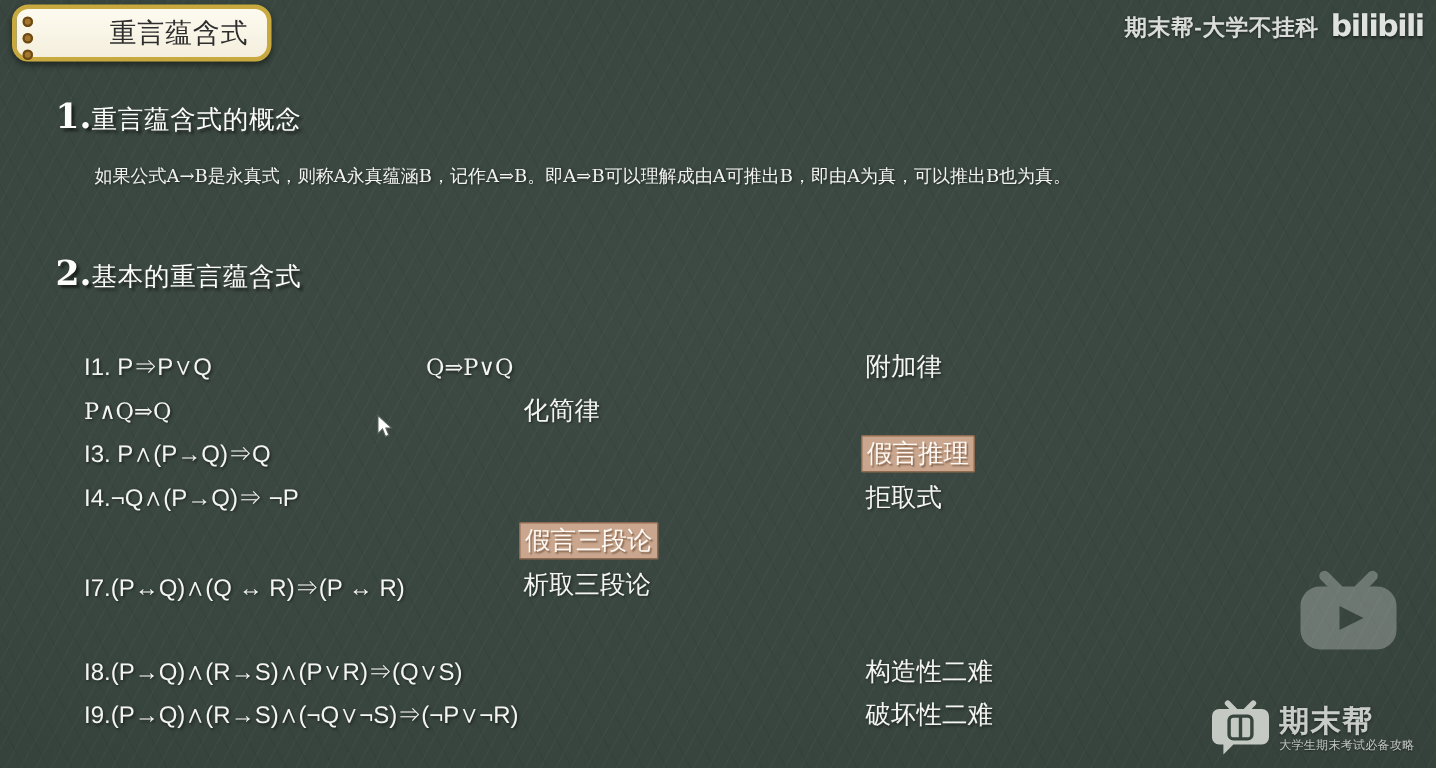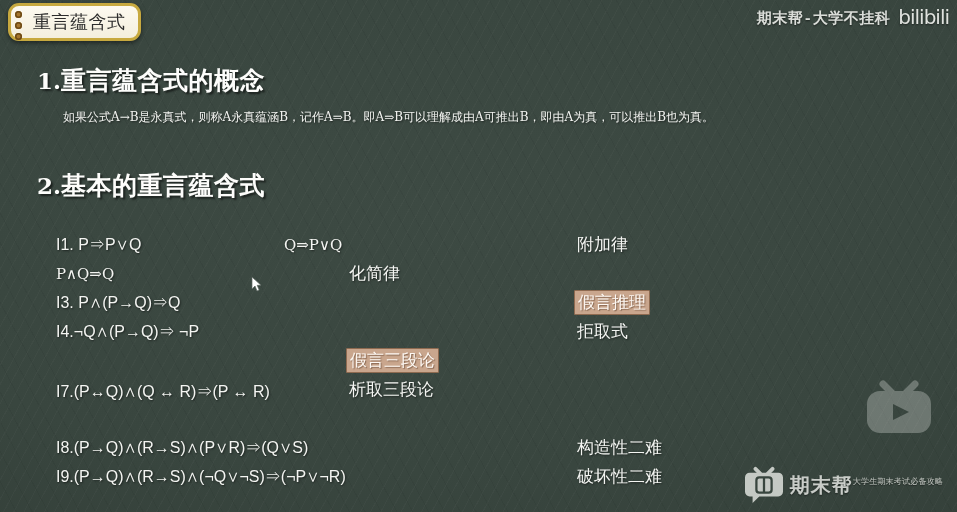--- a/index.html
+++ b/index.html
@@ -24,52 +24,52 @@
     background:linear-gradient(#fdfaf0,#f4efdd);
     border:3px solid #c7a93f;
     border-radius:11px;
     box-shadow:0 2px 4px rgba(0,0,0,.45);
     display:flex;align-items:center;
     padding:0 12px 0 22px;
     box-sizing:border-box;
   }
   .tab-title{
     font-family:"DejaVu Sans","Liberation Sans",sans-serif;
-    font-size:18px;color:#2d2d2d;letter-spacing:.5px;white-space:nowrap;
+    font-size:18px;color:#2d2d2d;letter-spacing:.5px;white-space:nowrap;margin-left:40px;
   }
   .rings{position:absolute;left:4px;top:5px;display:flex;flex-direction:column;gap:4px;}
   .ring{width:7px;height:7px;border-radius:50%;background:#a5762e;
         box-shadow:inset 0 0 0 1.5px #6d4a15;}
   
   .wm-top{
     position:absolute;top:6px;right:8px;
     display:flex;align-items:center;gap:8px;
     color:#e8eae6;opacity:.92;
   }
   .wm-top-text{
-    font-family:Liberation Mono, monospace;
+    font-family:Liberation Sans, sans-serif;
     font-size:15px;font-weight:bold;letter-spacing:.5px;
     text-shadow:0 1px 2px rgba(0,0,0,.6);
   }
   .bili-mark{
-    font-family:"DejaVu Sans",sans-serif;font-size:20px;font-weight:normal;
+    font-family:"DejaVu Sans",sans-serif;font-size:20px;font-weight:bold;
     letter-spacing:-1px;color:#eef0ec;
     text-shadow:0 1px 2px rgba(0,0,0,.55);
     position:relative;top:-1px;
   }
   
   .h-row{position:absolute;display:flex;align-items:baseline;}
   .h-num{
     font-family:"DejaVu Serif","Liberation Serif",serif;
     font-size:23px;font-weight:bold;color:#fdfdfb;
     text-shadow:2px 2px 2px rgba(0,0,0,.55);
   }
   .h-text{
     font-family:"DejaVu Sans","Liberation Sans",sans-serif;
-    font-size:25px;font-weight:bold;color:#fdfdfb;letter-spacing:.5px;
+    font-size:17px;font-weight:normal;color:#fdfdfb;letter-spacing:.5px;
     text-shadow:2px 2px 2px rgba(0,0,0,.55);
   }
   #h1{left:37px;top:64px;}
   #h2{left:37px;top:169px;}
   
   .para{
     position:absolute;left:63px;top:101px;width:800px;
     font-family:"DejaVu Serif","Liberation Serif",serif;
     font-size:12px;line-height:33px;color:#f3f4f1;
     text-shadow:1px 1px 2px rgba(0,0,0,.5);
@@ -104,21 +104,21 @@
   
   .tv-wm{
     position:absolute;right:22px;bottom:75px;
     width:72px;height:58px;opacity:.30;
   }
   .brand{
     position:absolute;right:14px;bottom:8px;
     display:flex;align-items:center;gap:7px;opacity:.82;
   }
   .brand-mark{width:38px;height:38px;}
-  .brand-txt{display:flex;flex-direction:row;line-height:1;}
+  .brand-txt{display:flex;flex-direction:column;line-height:1;}
   .brand-name{
     font-family:"DejaVu Sans","Liberation Sans",sans-serif;
     font-size:20px;font-weight:bold;color:#e9ebe7;letter-spacing:1px;
     text-shadow:0 1px 2px rgba(0,0,0,.6);
   }
   .brand-sub{
     font-family:"DejaVu Sans","Liberation Sans",sans-serif;
     font-size:8px;color:#dfe2dd;letter-spacing:.2px;margin-top:3px;
     text-shadow:0 1px 1px rgba(0,0,0,.6);
   }

